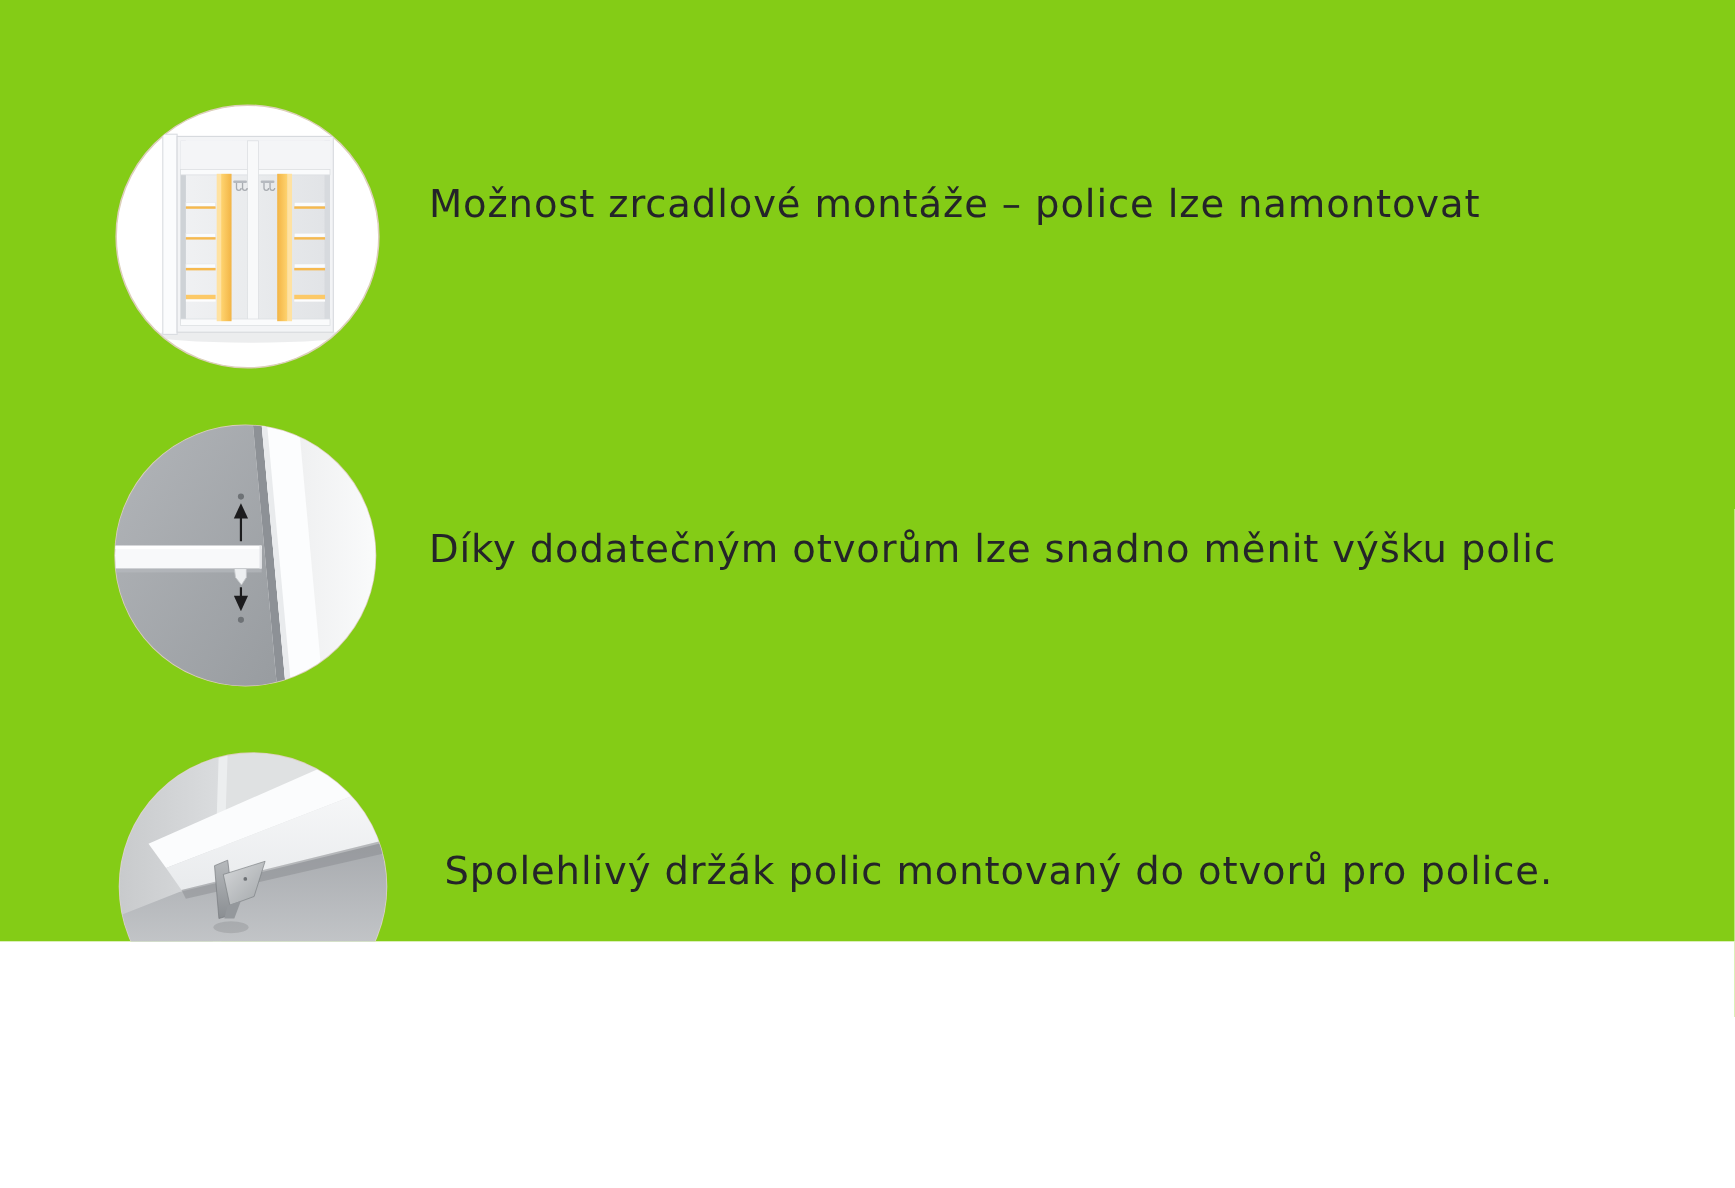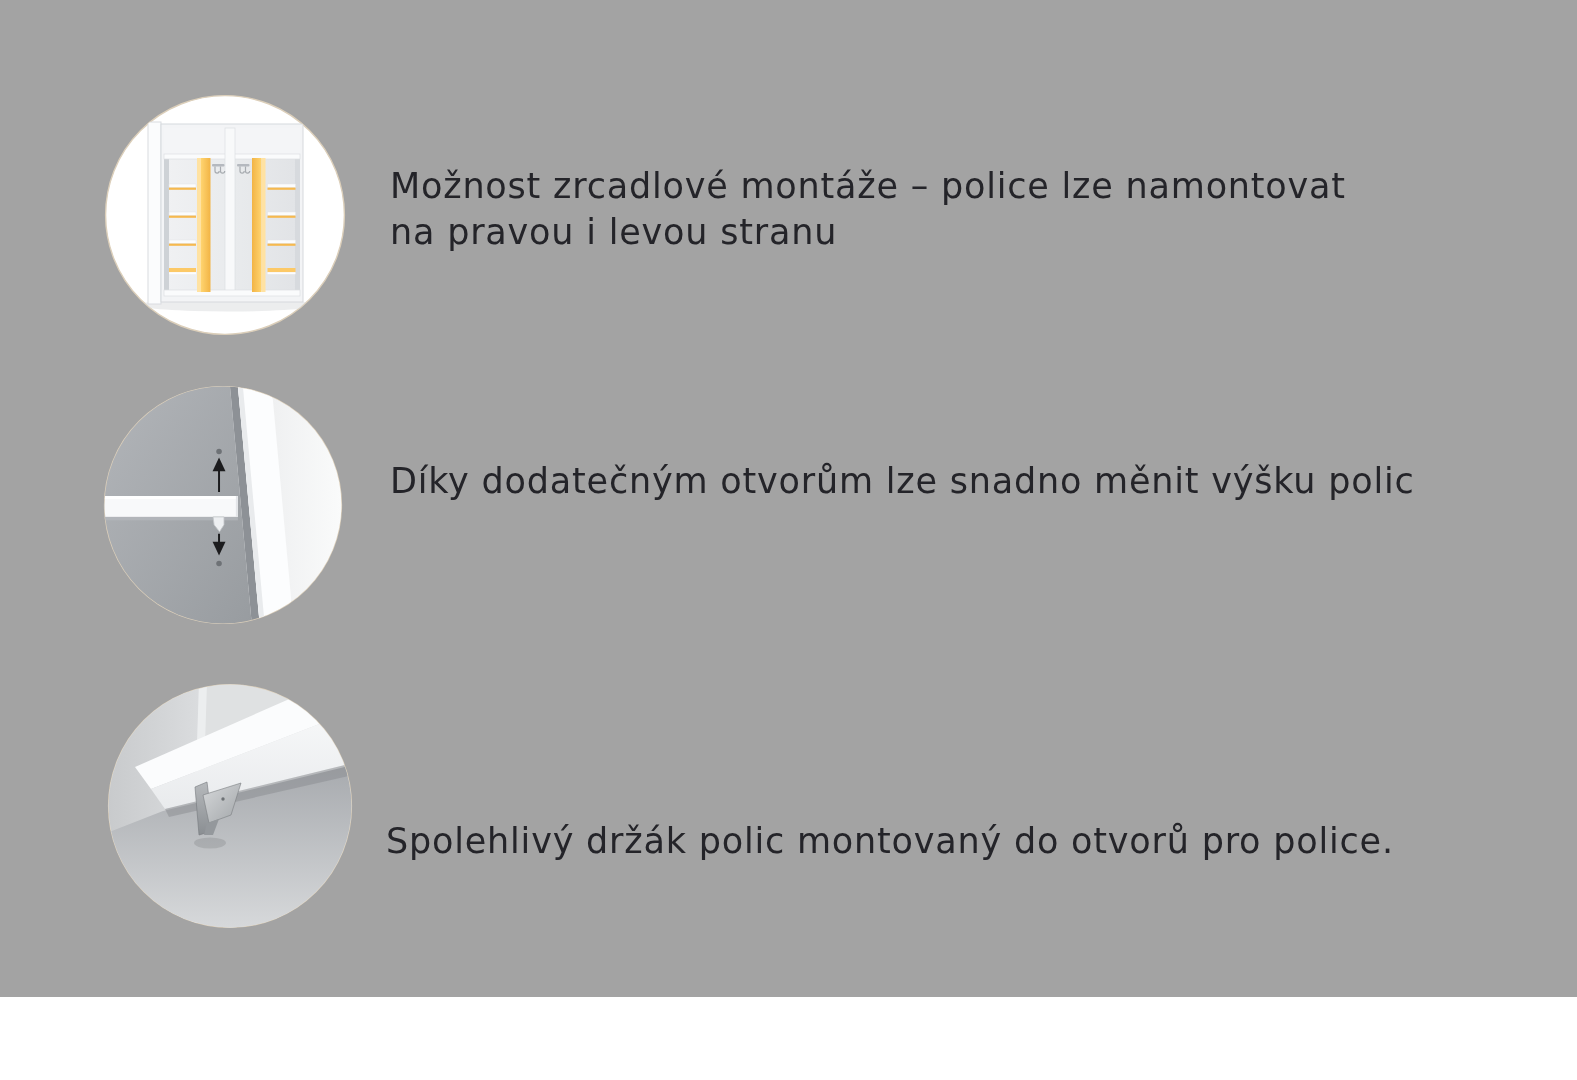--- a/index.html
+++ b/index.html
@@ -1,20 +1,20 @@
 <!DOCTYPE html>
 <html lang="cs"><head>
 <meta charset="utf-8">
 <style>
   html, body { margin: 0; padding: 0; background: #ffffff; }
   .canvas {
     position: relative;
     width: 1577px;
-    height: 997px;
-    background: #a3a3a3;
+    height: 856px;
+    background: #84cc16;
     overflow: hidden;
     font-family: "DejaVu Sans", "Liberation Sans", sans-serif;
   }
   .feature-circle {
     position: absolute;
     display: block;
   }
   .feature-circle svg { display: block; width: 100%; height: 100%; }
   .feature-text {
     position: absolute;
@@ -24,22 +24,22 @@
     letter-spacing: 0.8px;
     font-weight: 400;
     white-space: nowrap;
   }
   .feature-text .line { display: block; }
   
   #circle-1 { left: 104px; top:  94px; width: 242px; height: 242px; }
   #circle-2 { left: 103px; top: 385px; width: 240px; height: 240px; }
   #circle-3 { left: 107px; top: 683px; width: 246px; height: 246px; }
   #text-1   { left: 390px; top: 163px; }
-  #text-2   { left: 390px; top: 458px; }
-  #text-3   { left: 386px; top: 770px; margin-top: 48px; }
+  #text-2   { left: 390px; top: 477px; }
+  #text-3   { left: 404px; top: 770px; }
 </style>
 </head>
 <body>
 
 <div class="canvas">
 
   <div class="feature-circle" id="circle-1">
     <svg viewBox="0 0 242 242" xmlns="http://www.w3.org/2000/svg">
       <defs>
         <clipPath id="clip1">
@@ -102,21 +102,20 @@
           <rect x="163.5" y="146" width="28" height="3.6" fill="#fbfcfd" stroke="#e1e4e7" stroke-width="0.5"></rect>
           <rect x="163.5" y="149.6" width="28" height="2.2" fill="#f6b94e"></rect>
           <rect x="163.5" y="174" width="28" height="4.2" fill="#fcc967"></rect>
           <rect x="163.5" y="178.2" width="28" height="2" fill="#fdfdfe"></rect>
         </g>
       </g>
     </svg>
   </div>
   <div class="feature-text" id="text-1">
     <span class="line">Možnost zrcadlové montáže – police lze namontovat</span>
-    <span class="line">na pravou i levou stranu</span>
   </div>
 
   <div class="feature-circle" id="circle-2">
     <svg viewBox="0 0 242 242" xmlns="http://www.w3.org/2000/svg">
       <defs>
         <clipPath id="clip2">
             <circle cx="121" cy="121" r="119.4"></circle>
           </clipPath>
         <linearGradient id="gray2" x1="0" y1="0" x2="1" y2="1">
           <stop offset="0" stop-color="#b2b5b9"></stop>

